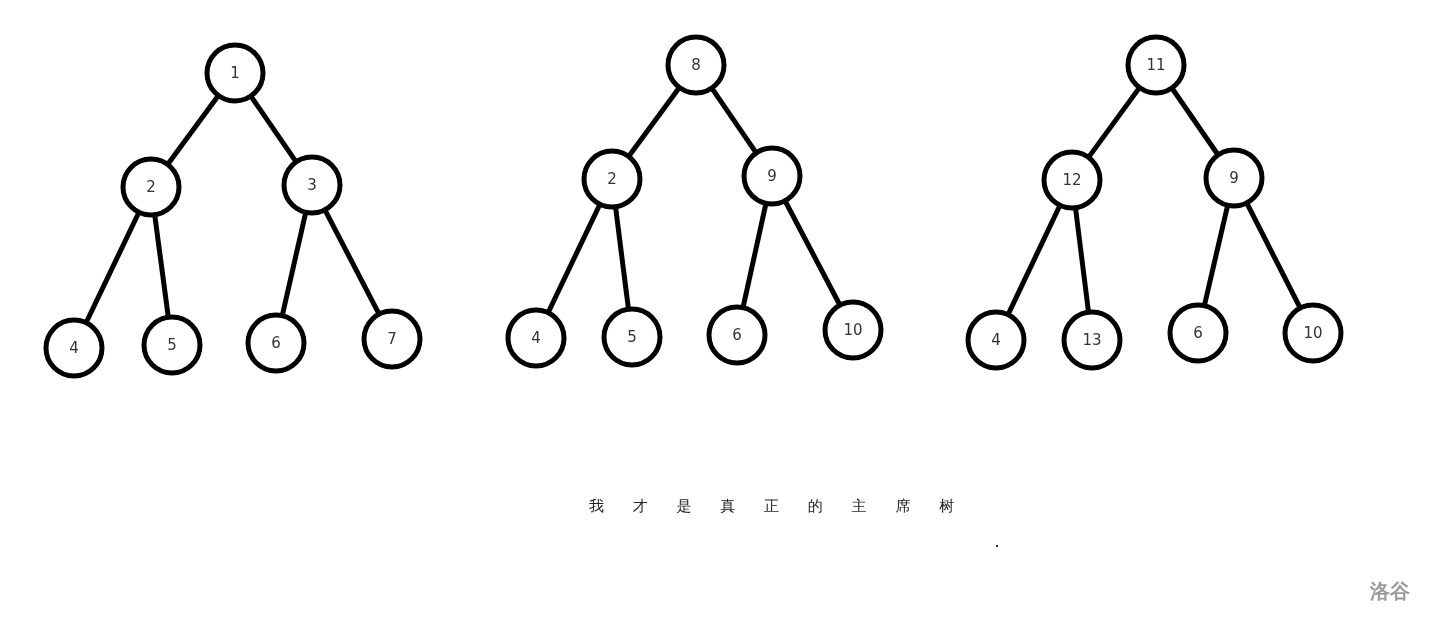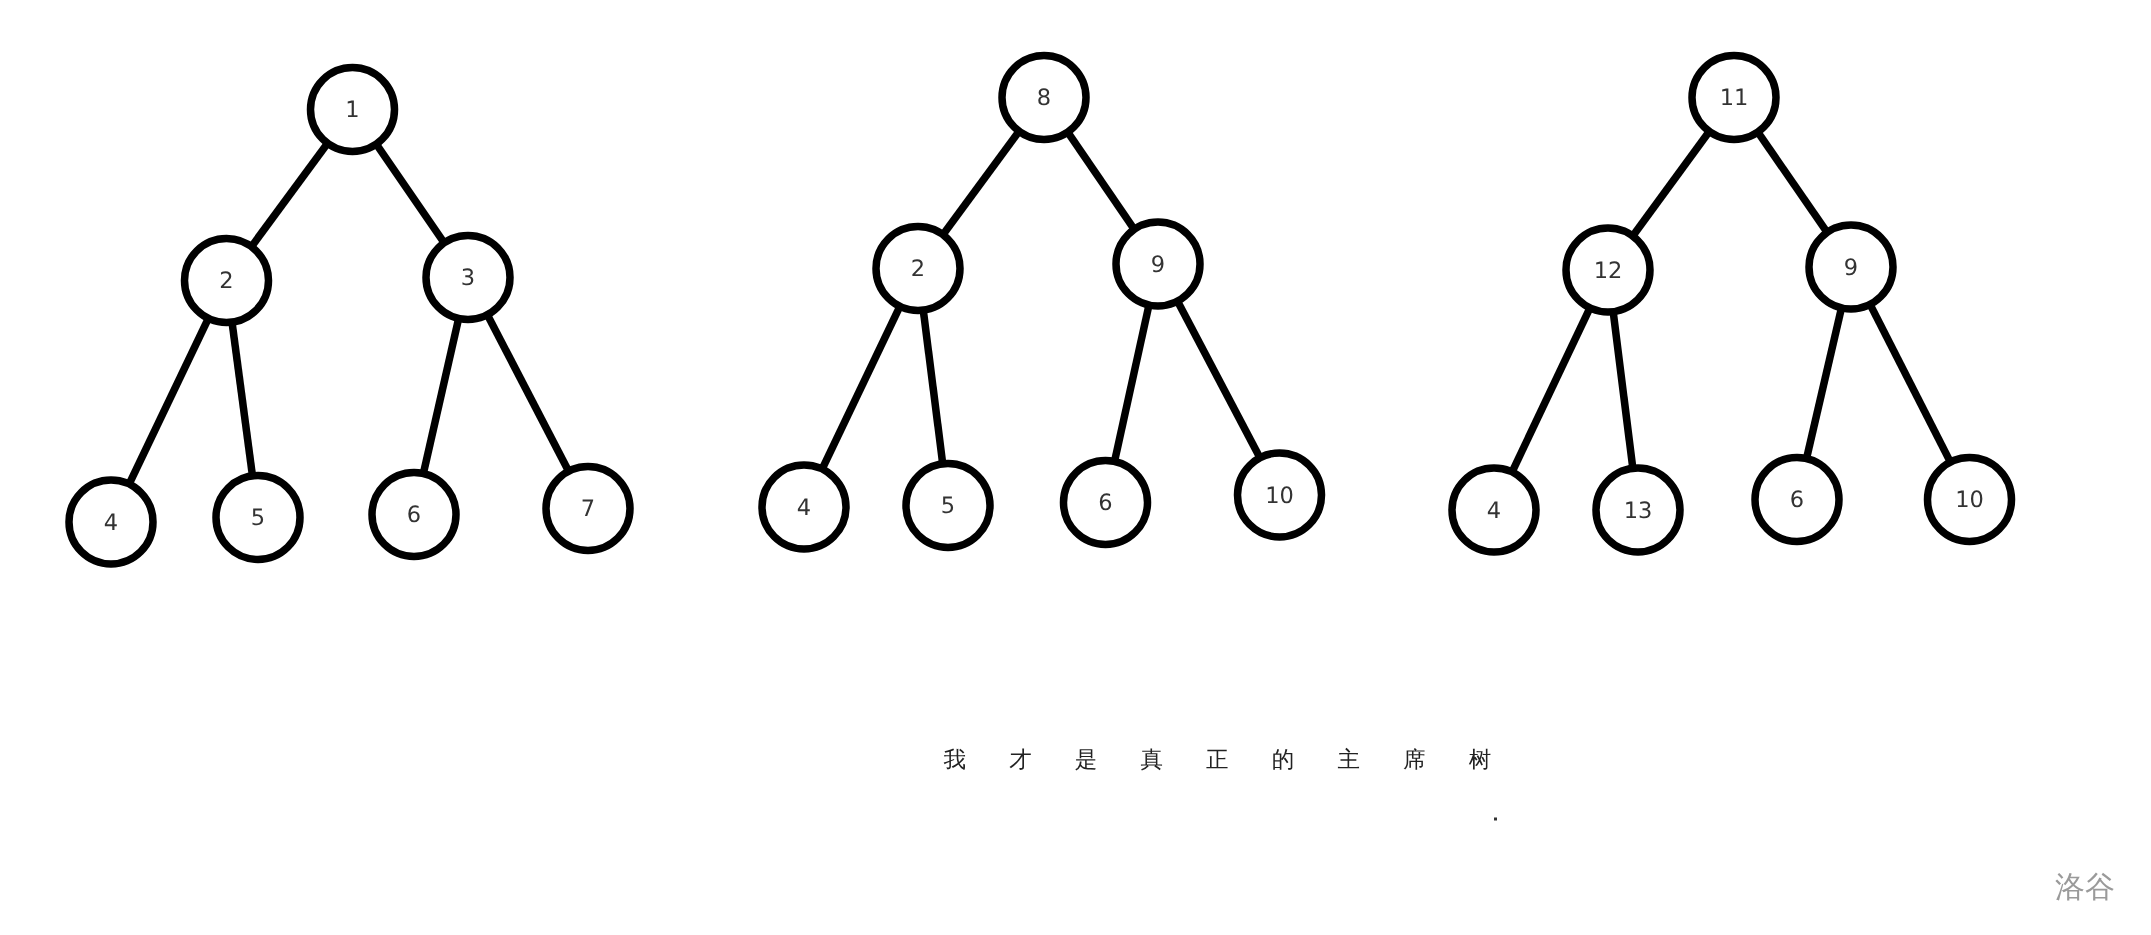--- a/index.html
+++ b/index.html
@@ -38,38 +38,38 @@
     }
     .caption {
       position: absolute;
       left: 589px;
       top: 497px;
       font-family: "DejaVu Sans", sans-serif;
       font-size: 15px;
       color: #222222;
       letter-spacing: 12px;
       white-space: nowrap;
-      margin-left: 40px;
     }
     .dot {
       position: absolute;
       left: 996px;
       top: 545px;
       width: 2px;
       height: 2px;
       background: #333333;
     }
     .watermark {
       position: absolute;
       left: 1370px;
       top: 578px;
       font-family: "DejaVu Sans", sans-serif;
       font-size: 20px;
       color: #9a9a9a;
       white-space: nowrap;
+      font-weight: bold;
     }
   </style>
 </head>
 <body>
 
 <svg id="canvas" width="1434" height="623" viewBox="0 0 1434 623" xmlns="http://www.w3.org/2000/svg">
   <g id="edges-layer">
       <g>
         <line x1="218.3904269346042" y1="95.5415634458943" x2="167.6095730653958" y2="164.4584365541057" class="edge"></line>
         <line x1="250.86280704083782" y1="96.07317387758229" x2="296.1371929591622" y2="161.9268261224177" class="edge"></line>

